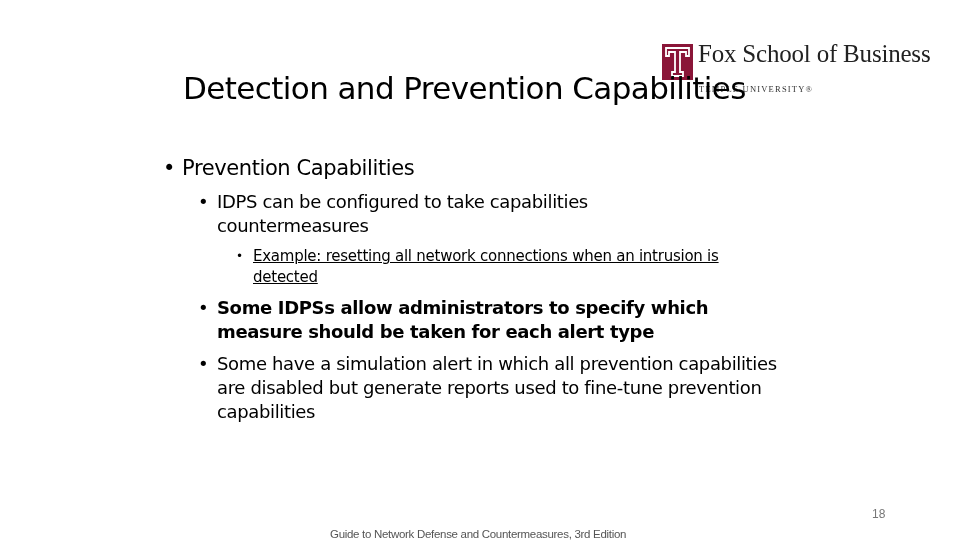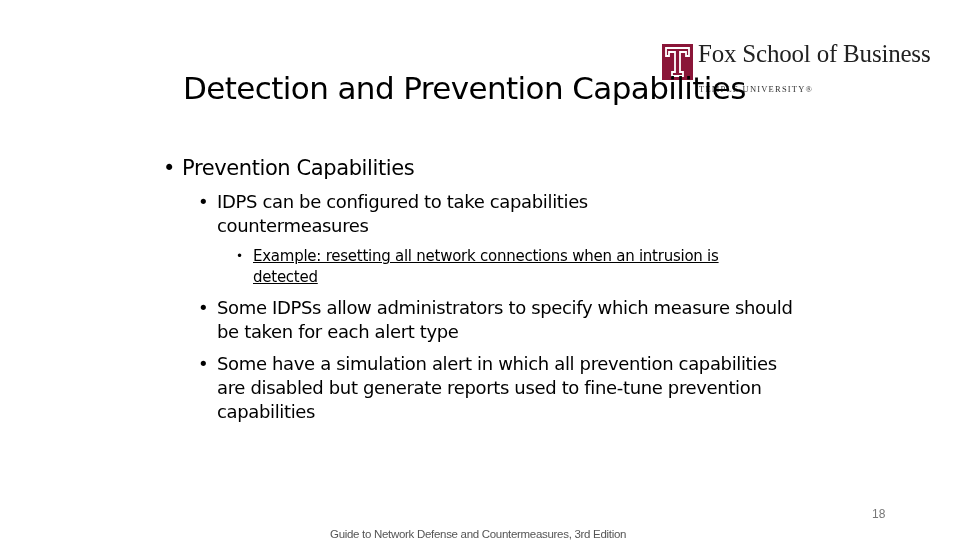--- a/index.html
+++ b/index.html
@@ -165,21 +165,21 @@
       <span style="display:block;width:440px;">IDPS can be configured to take capabilities countermeasures</span>
     </p>
 
     <p class="bullet lvl3">
       <span class="dot">•</span>
       <span style="display:block;width:528px;text-decoration:underline;">Example: resetting all network connections when an intrusion is detected</span>
     </p>
 
     <p class="bullet lvl2 b2b">
       <span class="dot">•</span>
-      <span style="display:block;width:580px;">Some IDPSs allow administrators to specify which measure should be taken for each alert type</span>
+      <span style="display:block;width:580px;font-weight:bold;">Some IDPSs allow administrators to specify which measure should be taken for each alert type</span>
     </p>
 
     <p class="bullet lvl2 b2c">
       <span class="dot">•</span>
       <span style="display:block;width:580px;">Some have a simulation alert in which all prevention capabilities are disabled but generate reports used to fine-tune prevention capabilities</span>
     </p>
   </div>
 
   <div class="footer-text">Guide to Network Defense and Countermeasures, 3rd  Edition</div>
   <div class="page-num">18</div>

